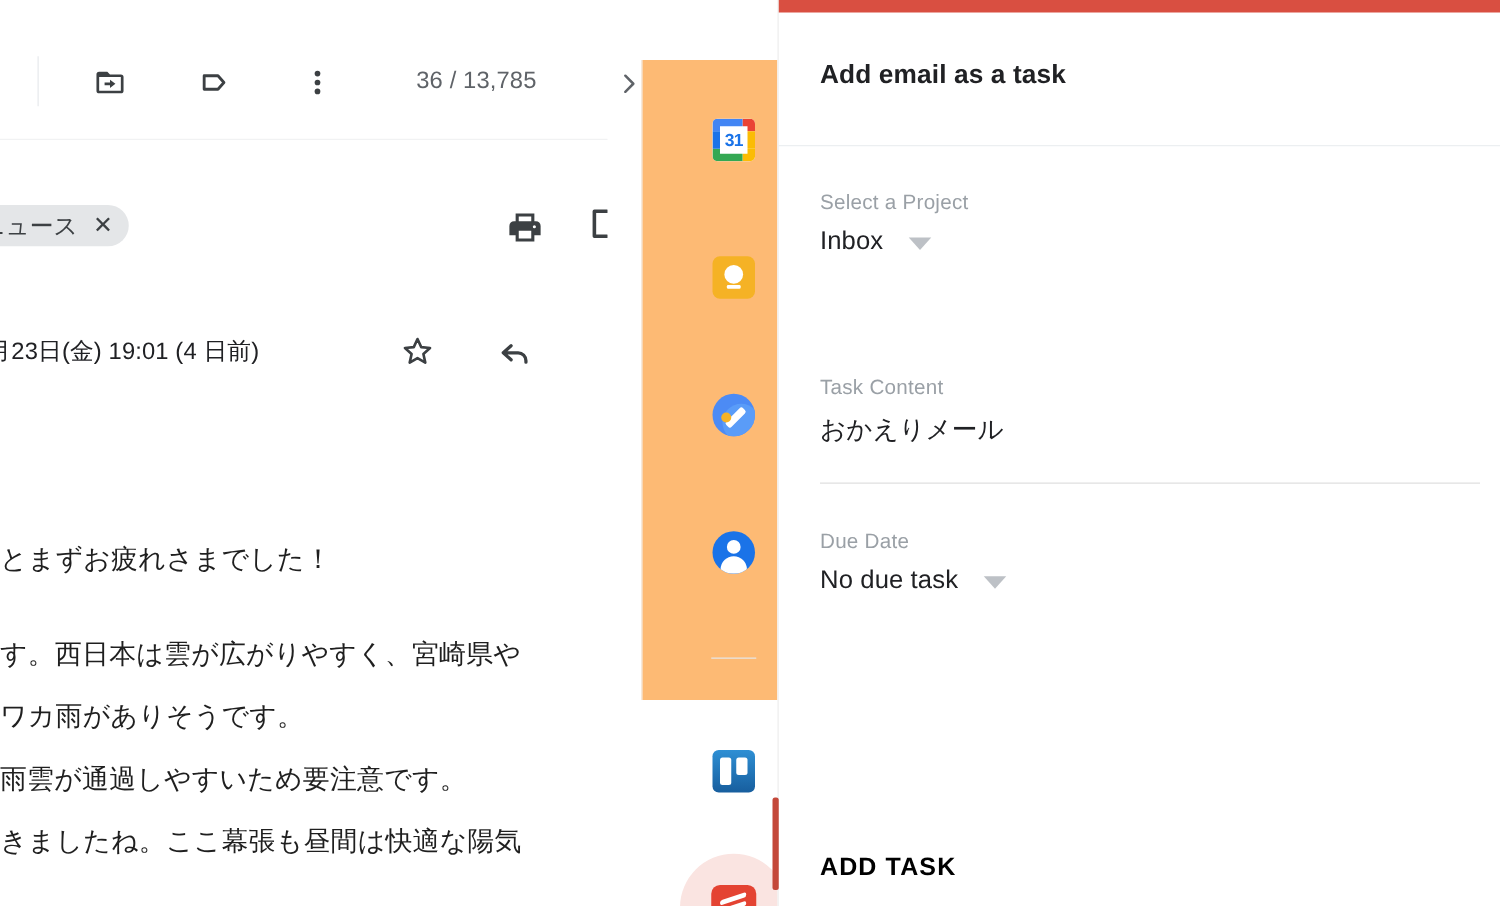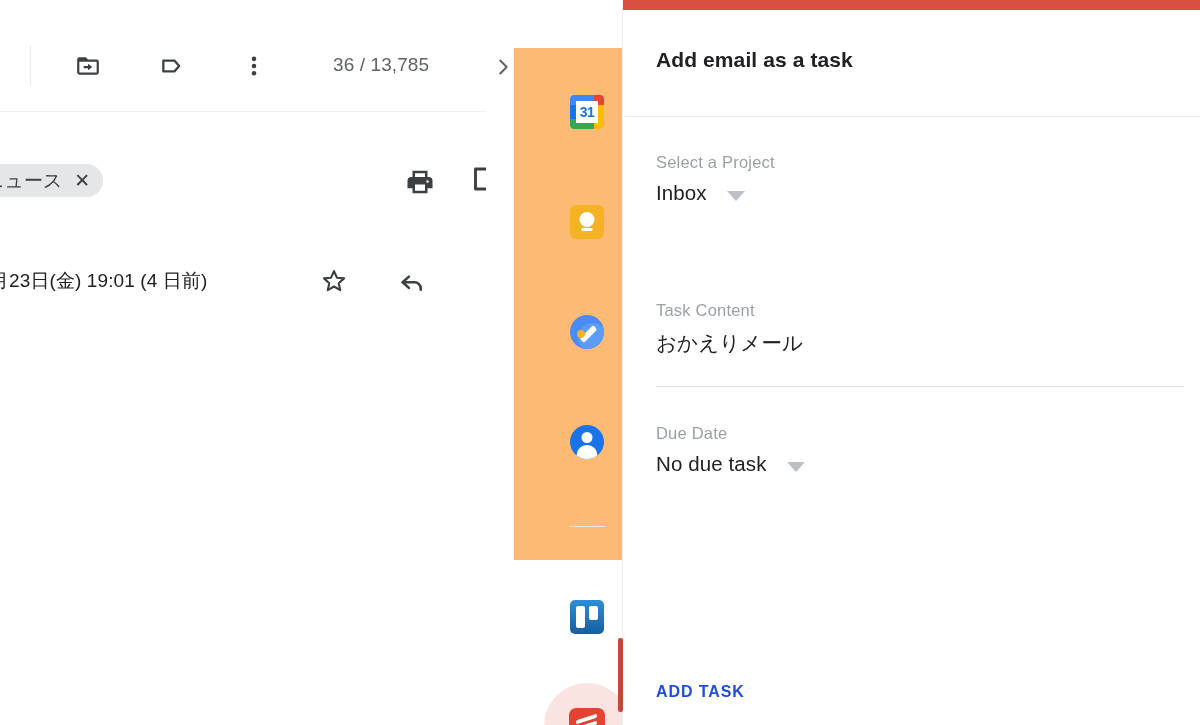--- a/index.html
+++ b/index.html
@@ -317,22 +317,22 @@
   }
 
   #f-project  { top: 153px; }
   #f-content  { top: 301px; }
   #f-due      { top: 424px; }
   #f-priority { top: 549px; }
   #ul-content { top: 386px; }
 
   .add-task {
     position: absolute; left: 33px; top: 683px;
-    font-size: 16px; font-weight: bold;
-    color: #1d4ed8;
+    font-size: 20px; font-weight: bold;
+    color: #000000;
     letter-spacing: .9px;
     cursor: pointer;
     background: none; border: 0;
     font-family: "Liberation Sans", sans-serif;
     padding: 0;
   }
 </style>
 </head>
 <body>
 
@@ -400,20 +400,28 @@
         <path fill="none" stroke="#3c4043" stroke-width="1.8" stroke-linejoin="round" d="M12 3.6l2.55 5.55 6.05.6-4.55 4.1 1.3 5.95L12 16.7l-5.35 3.1 1.3-5.95L3.4 9.75l6.05-.6z"></path>
       </svg>
     </div>
 
     <div class="msg-reply">
       <svg width="30" height="30" viewBox="0 0 24 24" aria-hidden="true">
         <path fill="none" stroke="#3c4043" stroke-width="2.1" stroke-linecap="round" stroke-linejoin="round" d="M9.5 8.5L4.5 13l5 4.5M4.5 13H14a5 5 0 0 1 5 5v1"></path>
       </svg>
     </div>
 
+    <div class="msg-body">
+      <div>とまずお疲れさまでした！</div>
+      <div class="gap"></div>
+      <div>す。西日本は雲が広がりやすく、宮崎県や</div>
+      <div>ワカ雨がありそうです。</div>
+      <div>雨雲が通過しやすいため要注意です。</div>
+      <div>きましたね。ここ幕張も昼間は快適な陽気</div>
+    </div>
 
     <div class="gm-scroll-track">
       
     </div>
   </section>
 
   <aside class="rail">
 
     <div class="rail-item" style="top:41px">
       <div class="ico-cal">

